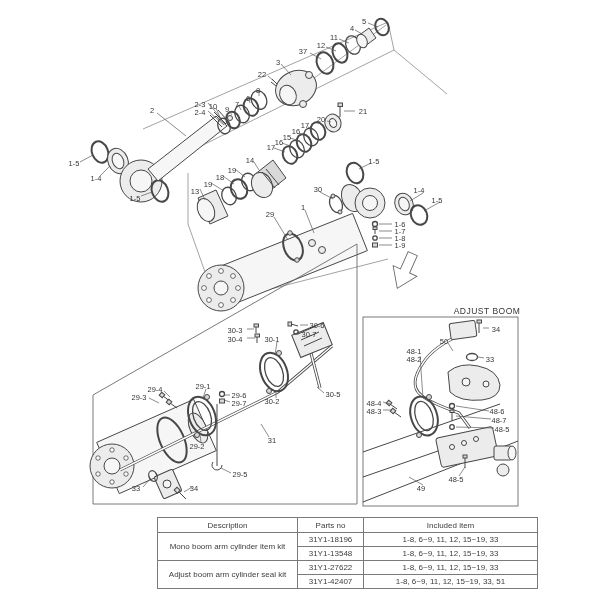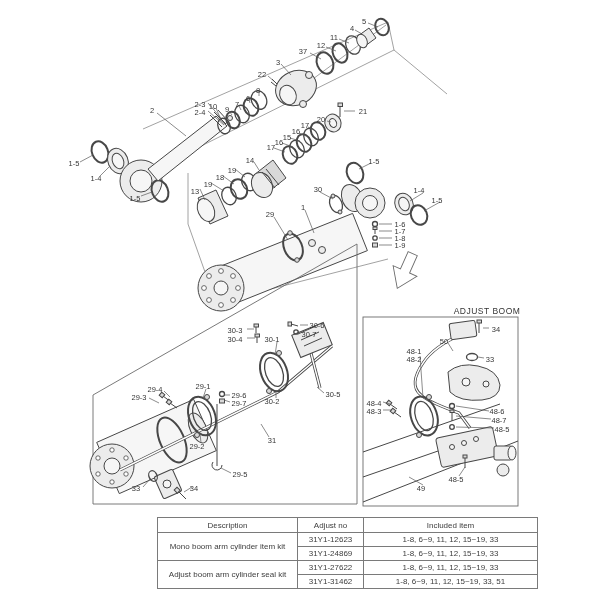--- a/index.html
+++ b/index.html
@@ -319,37 +319,37 @@
 <div class="tbl-wrap">
   <table>
     <colgroup>
           <col class="c1">
           <col class="c2">
           <col class="c3">
         </colgroup>
     <tbody>
           <tr>
       <th>Description</th>
-      <th>Adjust no</th>
+      <th>Parts no</th>
       <th>Included item</th>
     </tr>
     <tr>
       <td rowspan="2">Mono boom arm cylinder item kit</td>
-      <td>31Y1-12623</td>
+      <td>31Y1-18196</td>
       <td>1-8, 6~9, 11, 12, 15~19, 33</td>
     </tr>
     <tr>
-      <td>31Y1-24869</td>
+      <td>31Y1-13548</td>
       <td>1-8, 6~9, 11, 12, 15~19, 33</td>
     </tr>
     <tr>
       <td rowspan="2">Adjust boom arm cylinder seal kit</td>
       <td>31Y1-27622</td>
       <td>1-8, 6~9, 11, 12, 15~19, 33</td>
     </tr>
     <tr>
-      <td>31Y1-31462</td>
+      <td>31Y1-42407</td>
       <td>1-8, 6~9, 11, 12, 15~19, 33, 51</td>
     </tr>
   </tbody>
       </table>
 </div>
 </div>
 
 </body></html>

